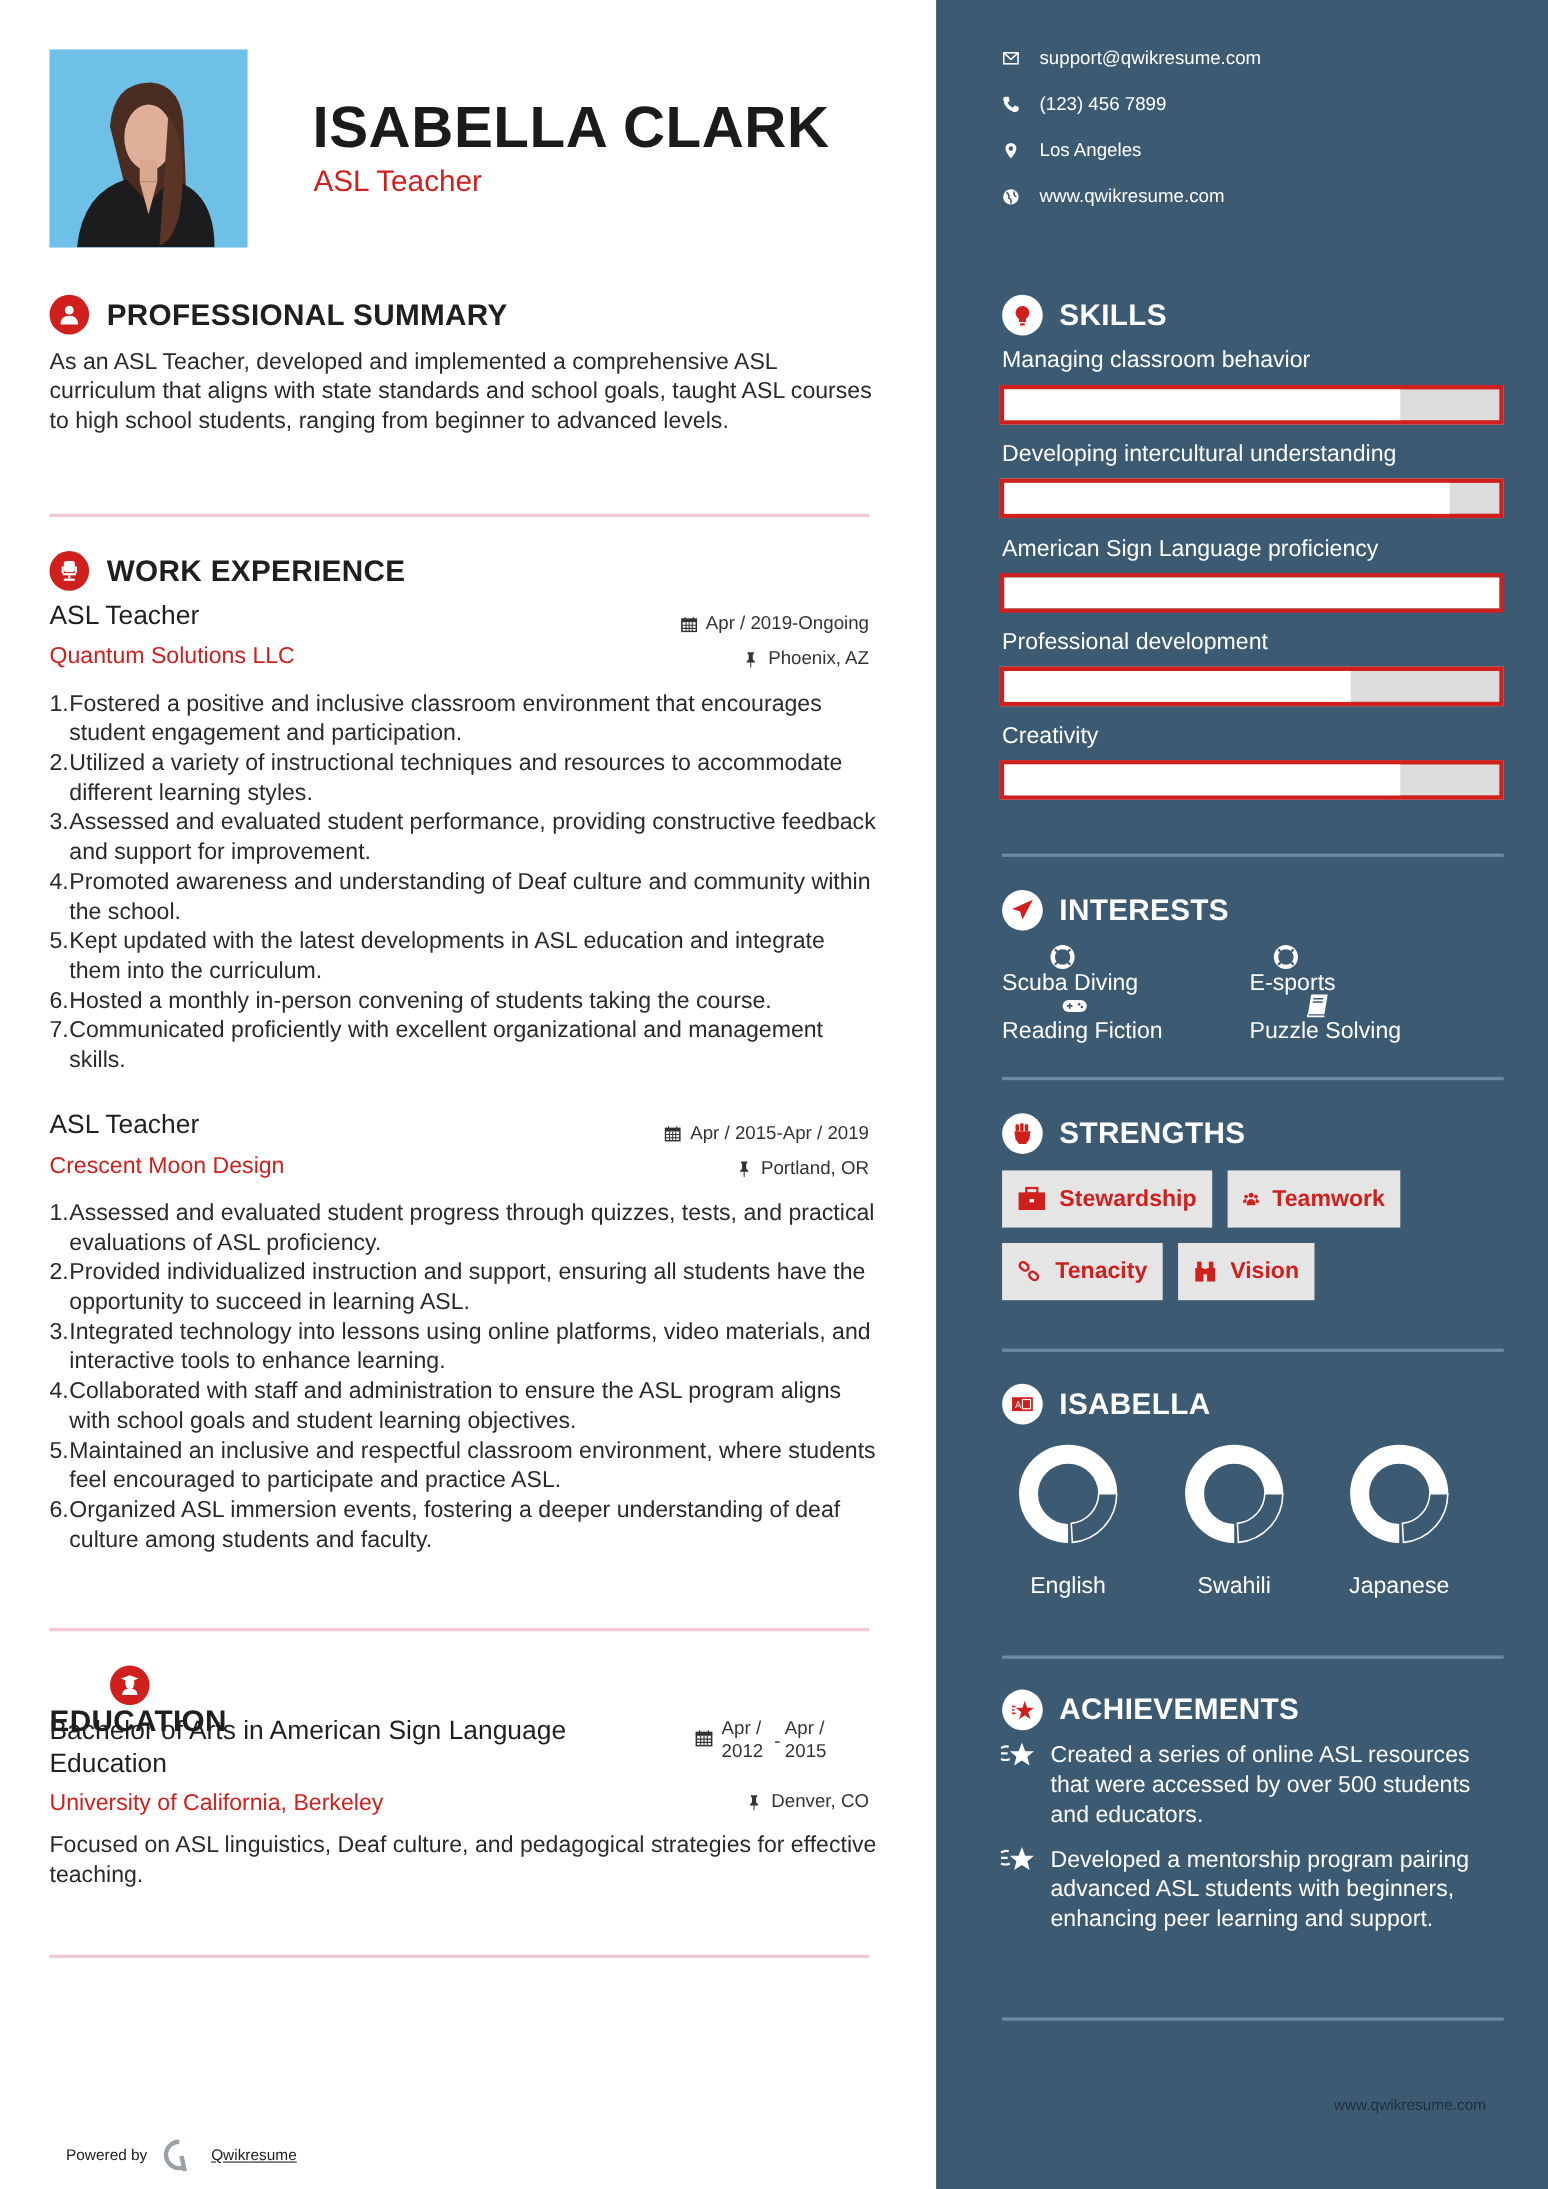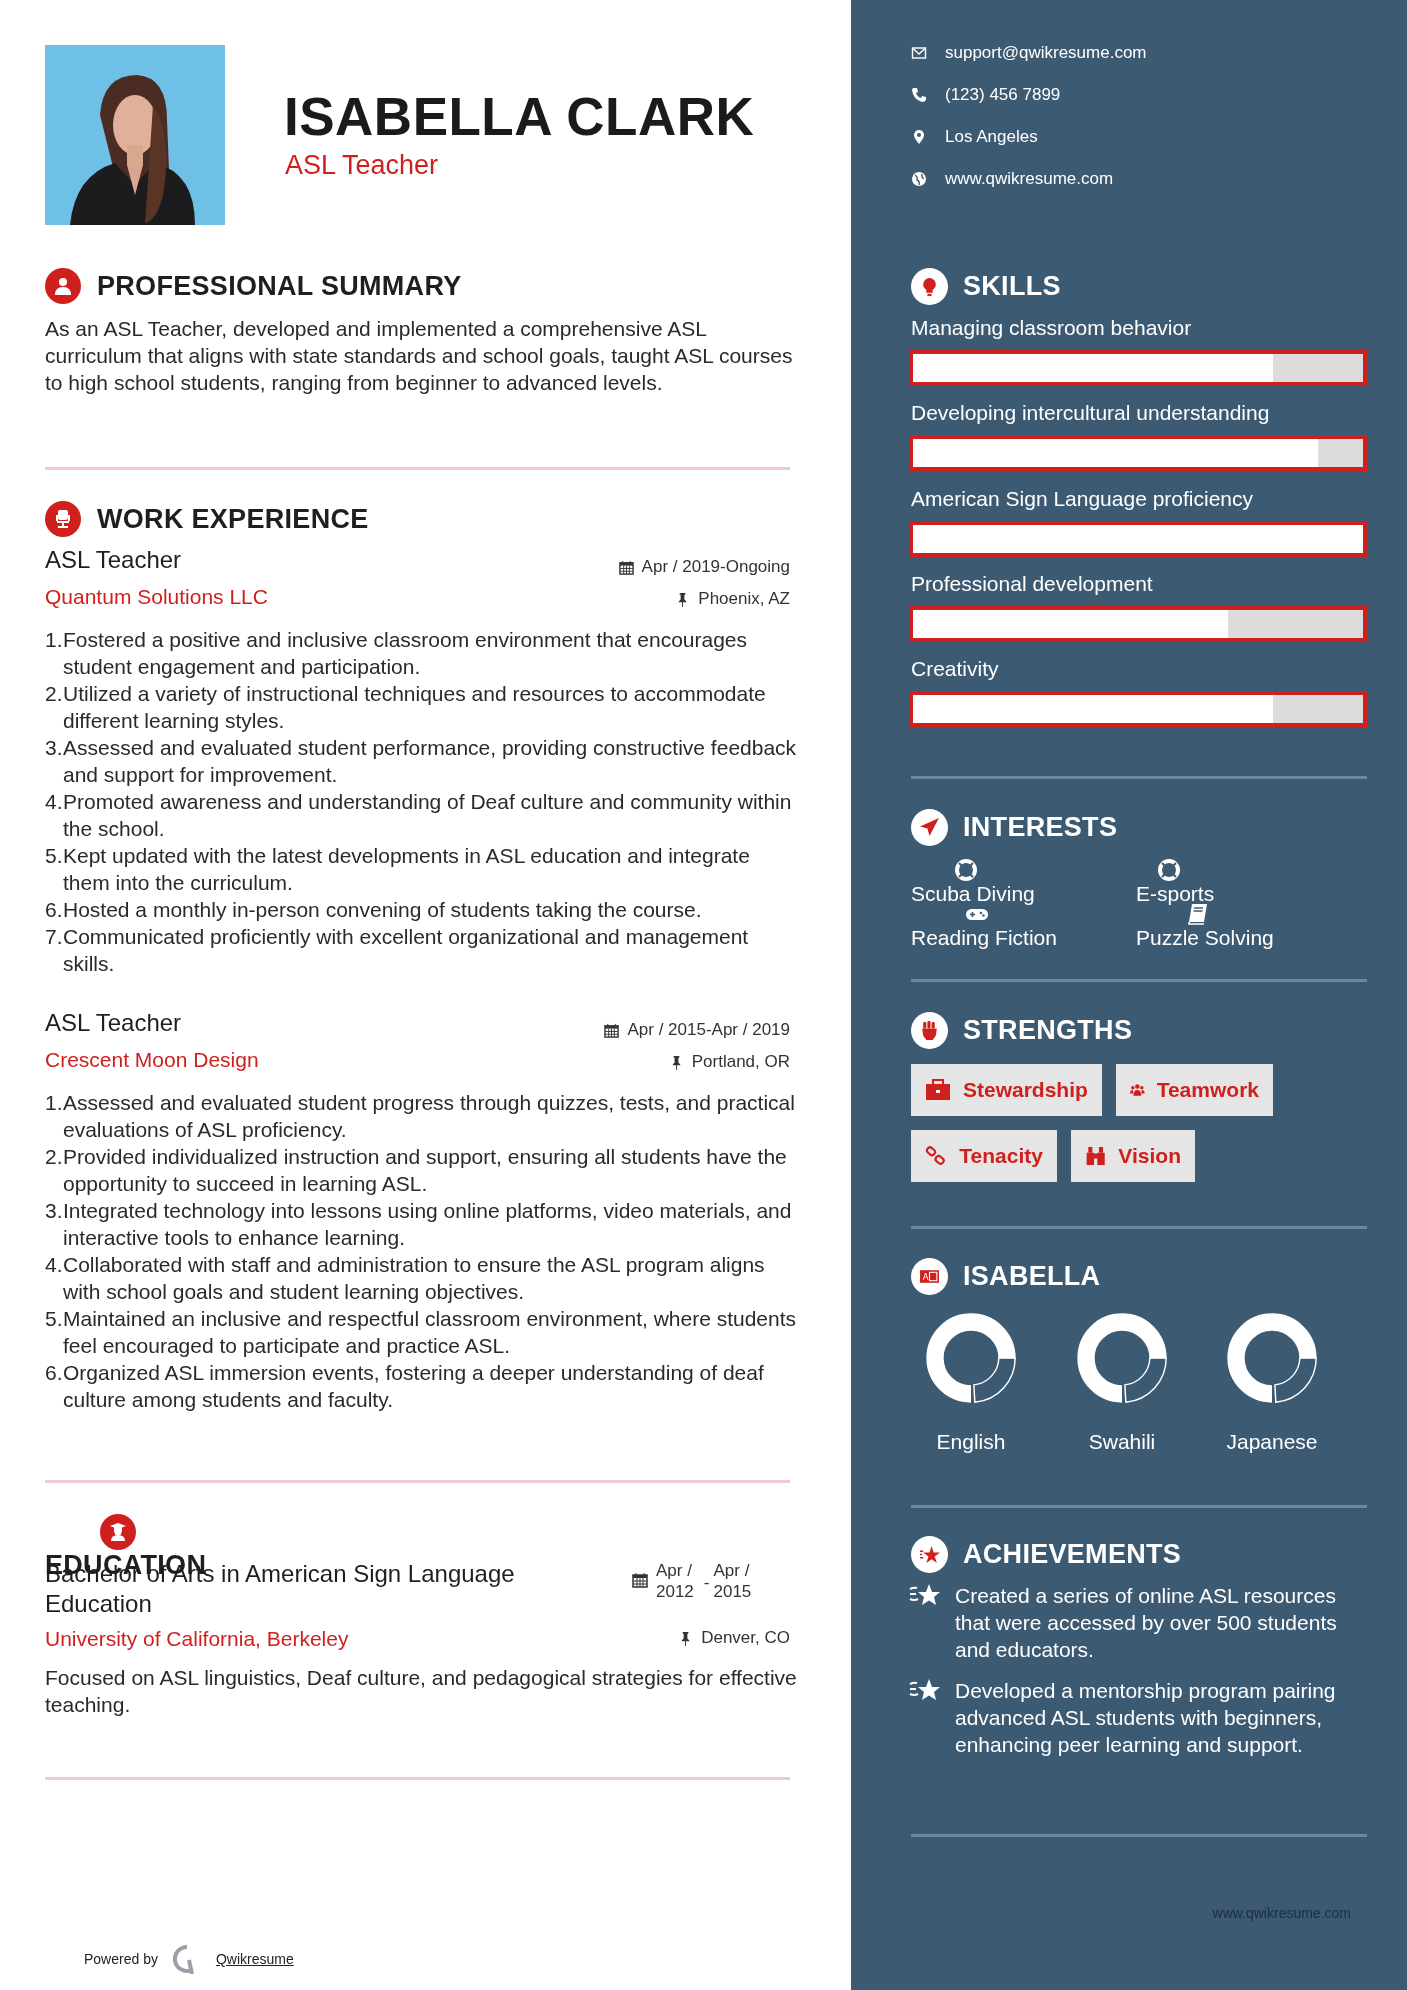--- a/index.html
+++ b/index.html
@@ -30,21 +30,21 @@
   .meta svg { width: 15px; height: 15px; margin-right: 8px; }
 
   .olist { position: absolute; left: 45px; width: 755px; font-size: 21px; line-height: 27px; color: #2a2a2a; list-style: none; }
   .olist li { position: relative; padding-left: 18px; }
   .olist li .num { position: absolute; left: 0; top: 0; }
 
   .edu-dates { position: absolute; left: 632px; top: 1560px; display: flex; font-size: 17px; color: #333; line-height: 21px; }
   .edu-dates svg { width: 16px; height: 16px; margin-top: 12px; margin-right: 8px; }
   .edu-dates .sep { margin: 12px 4px 0 10px; }
 
-  .footer-left { position: absolute; left: 60px; top: 1944px; display: flex; align-items: center; font-size: 14px; color: #222; margin-left: 24px; }
+  .footer-left { position: absolute; left: 60px; top: 1944px; display: flex; align-items: center; font-size: 14px; color: #222; }
   .footer-left .q { width: 30px; height: 30px; margin: 0 14px 0 14px; }
   .footer-left .link { text-decoration: underline; }
 
   
   .contact { position: absolute; left: 60px; display: flex; align-items: center; font-size: 17px; color: #fff; }
   .contact .ic { width: 16px; height: 16px; margin-right: 18px; display: flex; align-items: center; justify-content: center; }
   .contact .ic svg { width: 16px; height: 16px; }
 
   .r-head { position: absolute; left: 60px; display: flex; align-items: center; }
   .r-icon { width: 37px; height: 37px; border-radius: 50%; background: #fff; display: flex; align-items: center; justify-content: center; margin-right: 15px; }

